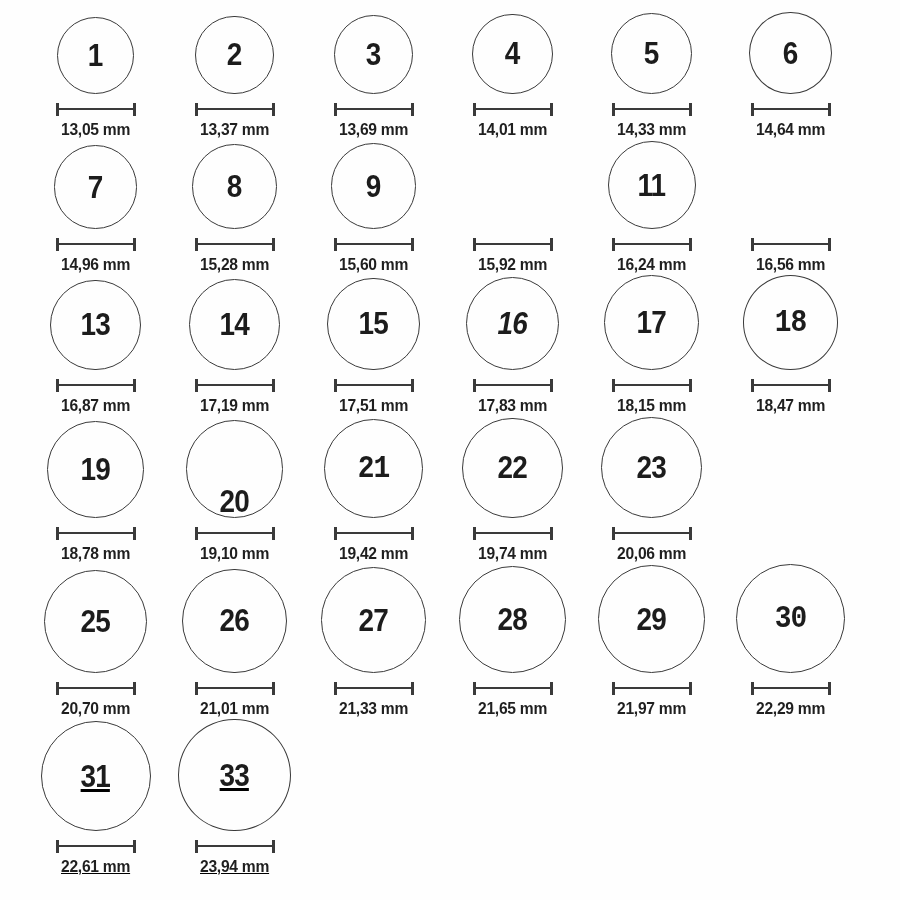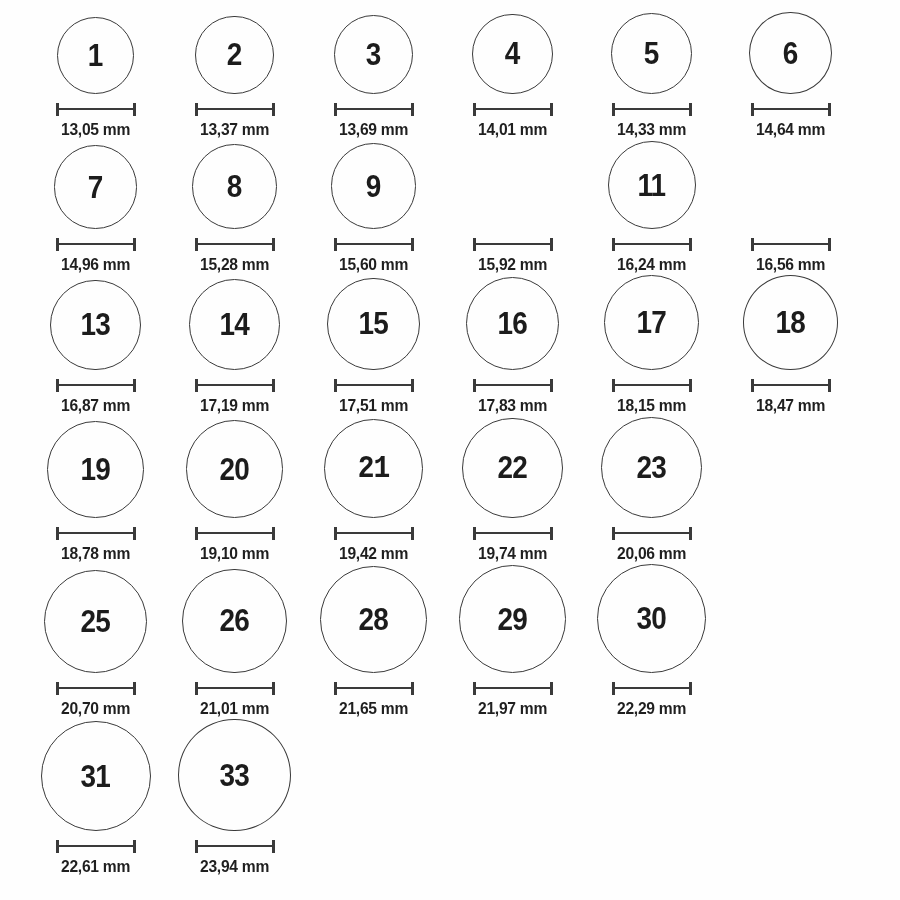--- a/index.html
+++ b/index.html
@@ -19,21 +19,21 @@
     padding: 12px 0 0 26px;
   }
   .row {
     display: flex;
   }
   .row-1 { height: 128px; }
   .row-2 { height: 135px; }
   .row-3 { height: 141px; }
   .row-4 { height: 148px; }
   .row-5 { height: 155px; }
-  .row-6 { height: 158px; }
+  .row-6 { height: 158px; text-decoration: underline; }
   .cell {
     width: 139px;
     display: flex;
     flex-direction: column;
     align-items: center;
     justify-content: flex-end;
   }
   .circle {
     border: 1.6px solid #3a3a3a;
     border-radius: 50%;
@@ -182,51 +182,51 @@
           <div class="diameter-label">17,19 mm</div>
         </div>
         <div class="cell">
           <div class="circle" style="width: 92.4px; height: 92.4px;">
             <span class="size-number">15</span>
           </div>
           <div class="measure"></div>
           <div class="diameter-label">17,51 mm</div>
         </div>
         <div class="cell">
-          <div class="circle" style="width: 93.5px; height: 93.5px;">
+          <div class="circle" style="width: 93.5px; height: 93.5px; font-style: italic;">
             <span class="size-number">16</span>
           </div>
           <div class="measure"></div>
           <div class="diameter-label">17,83 mm</div>
         </div>
         <div class="cell">
           <div class="circle" style="width: 94.6px; height: 94.6px;">
             <span class="size-number">17</span>
           </div>
           <div class="measure"></div>
           <div class="diameter-label">18,15 mm</div>
         </div>
         <div class="cell">
-          <div class="circle" style="width: 95.7px; height: 95.7px;">
+          <div class="circle" style="width: 95.7px; height: 95.7px; font-family: Liberation Mono, monospace;">
             <span class="size-number">18</span>
           </div>
           <div class="measure"></div>
           <div class="diameter-label">18,47 mm</div>
         </div>
       </div>
       <div class="row row-4">
         <div class="cell">
           <div class="circle" style="width: 96.8px; height: 96.8px;">
             <span class="size-number">19</span>
           </div>
           <div class="measure"></div>
           <div class="diameter-label">18,78 mm</div>
         </div>
         <div class="cell">
-          <div class="circle" style="width: 97.9px; height: 97.9px;">
+          <div class="circle" style="width: 97.9px; height: 97.9px; align-items: flex-end;">
             <span class="size-number">20</span>
           </div>
           <div class="measure"></div>
           <div class="diameter-label">19,10 mm</div>
         </div>
         <div class="cell">
           <div class="circle" style="width: 99px; height: 99px; font-family: Liberation Mono, monospace;">
             <span class="size-number">21</span>
           </div>
           <div class="measure"></div>
@@ -256,35 +256,42 @@
           <div class="diameter-label">20,70 mm</div>
         </div>
         <div class="cell">
           <div class="circle" style="width: 104.5px; height: 104.5px;">
             <span class="size-number">26</span>
           </div>
           <div class="measure"></div>
           <div class="diameter-label">21,01 mm</div>
         </div>
         <div class="cell">
+          <div class="circle" style="width: 105.6px; height: 105.6px;">
+            <span class="size-number">27</span>
+          </div>
+          <div class="measure"></div>
+          <div class="diameter-label">21,33 mm</div>
+        </div>
+        <div class="cell">
           <div class="circle" style="width: 106.7px; height: 106.7px;">
             <span class="size-number">28</span>
           </div>
           <div class="measure"></div>
           <div class="diameter-label">21,65 mm</div>
         </div>
         <div class="cell">
           <div class="circle" style="width: 107.8px; height: 107.8px; text-align: center;">
             <span class="size-number">29</span>
           </div>
           <div class="measure"></div>
           <div class="diameter-label">21,97 mm</div>
         </div>
         <div class="cell">
-          <div class="circle" style="width: 108.9px; height: 108.9px;">
+          <div class="circle" style="width: 108.9px; height: 108.9px; font-family: Liberation Mono, monospace;">
             <span class="size-number">30</span>
           </div>
           <div class="measure"></div>
           <div class="diameter-label">22,29 mm</div>
         </div>
       </div>
       <div class="row row-6">
         <div class="cell">
           <div class="circle" style="width: 110px; height: 110px;">
             <span class="size-number">31</span>

